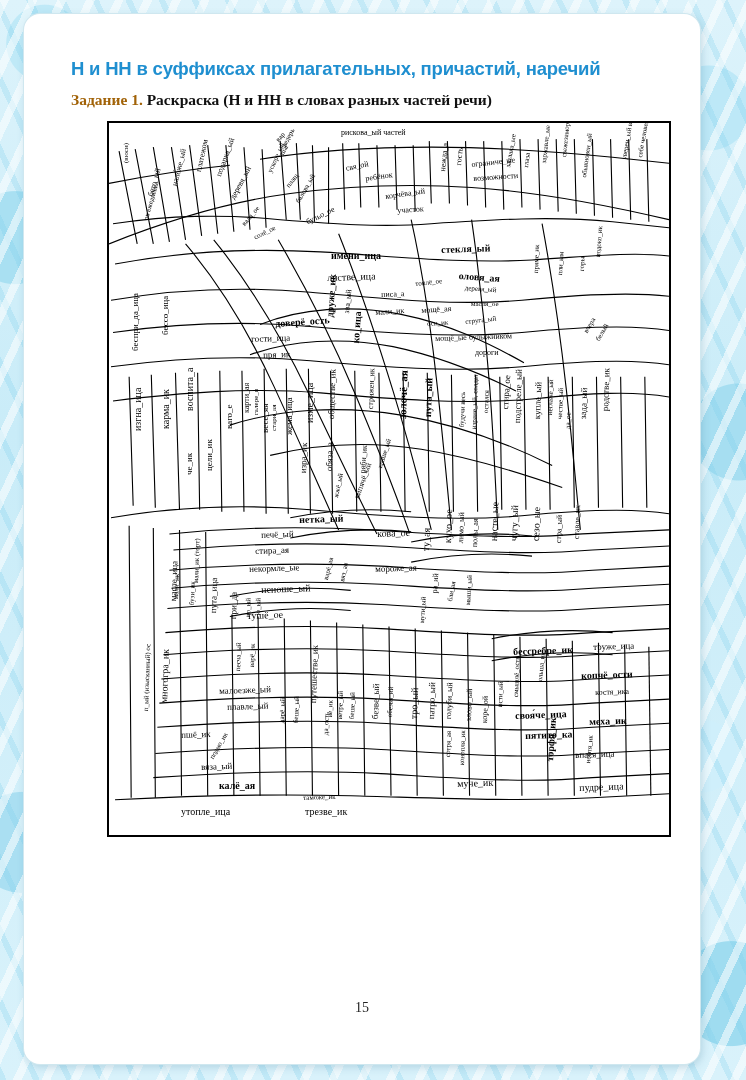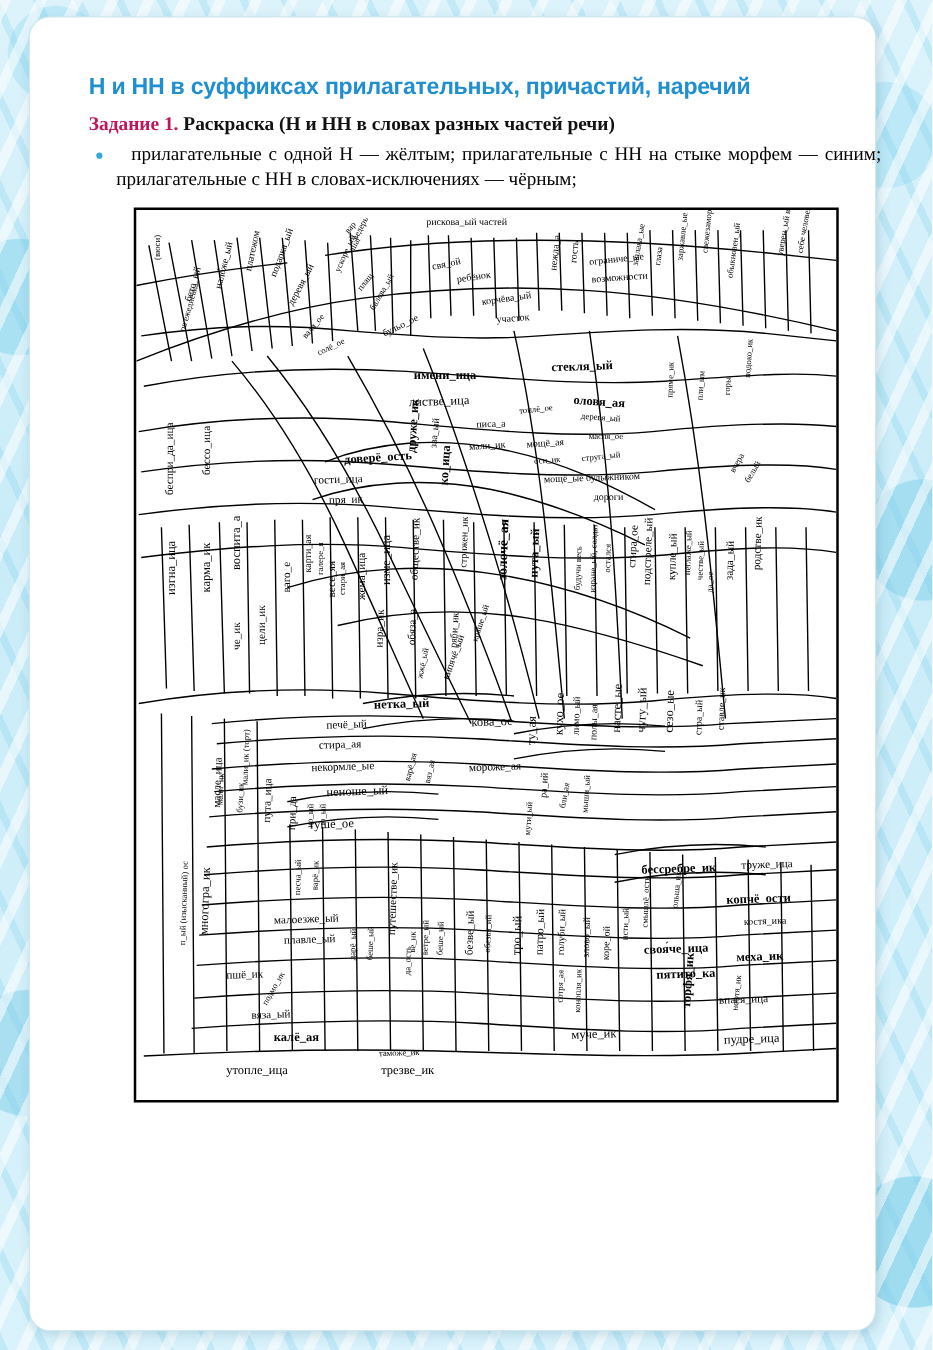--- a/index.html
+++ b/index.html
@@ -64,21 +64,21 @@
     margin: 0 0 10px 0;
     letter-spacing: -0.2px;
   }
 
   .task-line {
     font-size: 15.5px;
     margin: 0 0 5px 0;
     line-height: 1.25;
   }
   .task-label {
-    color: #be185d;
+    color: #a16207;
     font-weight: bold;
   }
   .task-title {
     font-weight: bold;
     color: #111;
   }
 
   p.instr {
     font-size: 15.3px;
     margin: 0 0 4px 0;
@@ -166,21 +166,20 @@
 
     <h1 class="title">Н и НН в суффиксах прилагательных, причастий, наречий</h1>
 
     <div class="task-line">
       <span class="task-label">Задание 1.</span>
       <span class="task-title">Раскраска (Н и НН в словах разных частей речи)</span>
     </div>
 
 
     <ul class="bullets">
-      <li>прилагательные с одной Н — жёлтым; прилагательные с НН на стыке морфем — синим; прилагательные с НН в словах-исключениях — чёрным;</li>
     </ul>
 
     <div class="picture-wrap">
       <svg viewBox="0 0 556 708" preserveAspectRatio="none">
         <g fill="none" stroke="#000" stroke-width="1.1">
 
           <path d="M10 28 L28 120 M26 26 L44 120 M44 24 L60 118 M62 24 L76 116 M80 22 L92 112 M98 22 L108 110 M116 22 L124 108 M134 24 L140 106 M152 26 L156 104"></path>
           <path d="M0 120 C60 96 120 78 180 70 C240 62 300 60 360 64 C420 68 480 78 556 96"></path>
           <path d="M170 18 L176 96 M186 20 L190 96 M202 22 L204 98 M218 24 L218 100"></path>
           <path d="M232 20 L234 86 M248 20 L250 84 M266 22 L268 84 M284 22 L286 86 M302 22 L304 88"></path>
@@ -411,13 +410,14 @@
           <span class="w s10" style="left: 470px; top: 660px; transform: rotate(-2deg);">пудре_ица</span>
           <span class="w s10" style="left: 348px; top: 656px; transform: rotate(-2deg);">муче_ик</span>
           <span class="w s7" style="left: 194px; top: 672px; transform: rotate(-2deg);">таможе_ик</span>
           <span class="w s10" style="left: 72px; top: 684px; transform: rotate(0deg);">утопле_ица</span>
           <span class="w s10" style="left: 196px; top: 684px; transform: rotate(0deg);">трезве_ик</span>
         </div>
     </div>
 
   </div>
 
+  <div class="page-number">15</div>
 </div>
 
 </body></html>

